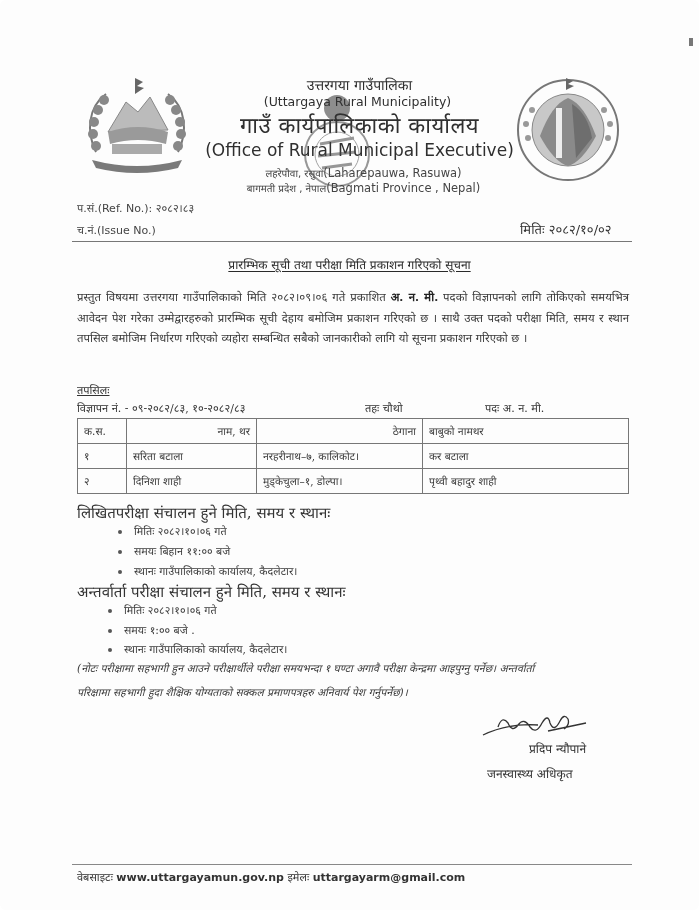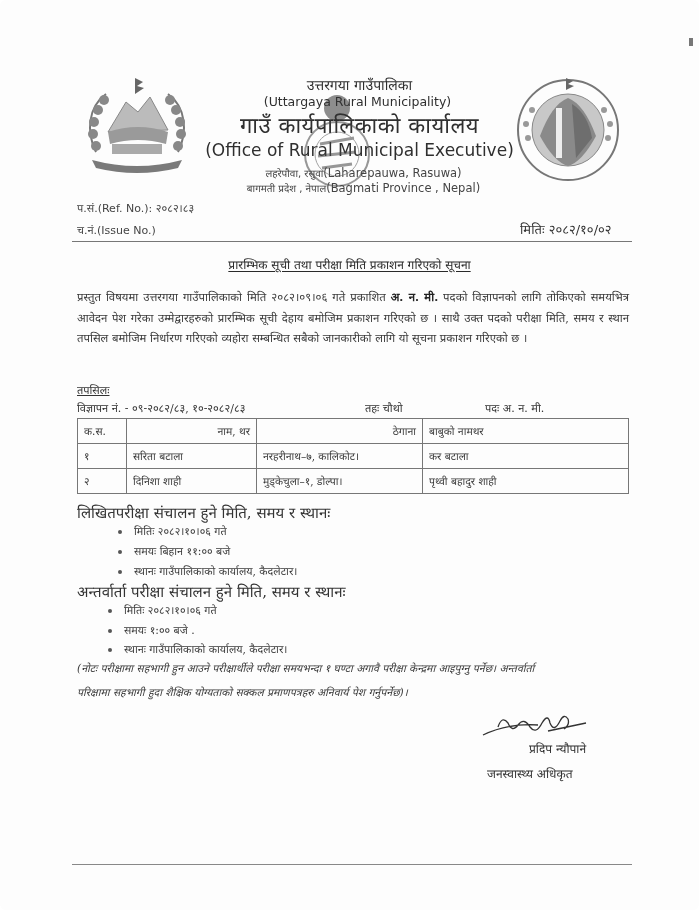--- a/index.html
+++ b/index.html
@@ -191,13 +191,16 @@
     <div>परिक्षामा सहभागी हुदा शैक्षिक योग्यताको सक्कल प्रमाणपत्रहरु अनिवार्य पेश गर्नुपर्नेछ)।</div>
   </div>
 
   <svg class="signature" viewBox="0 0 110 40">
     <path d="M5 30 Q30 18 60 20 M20 22 Q24 10 30 18 Q34 28 40 20 Q46 12 52 22 Q58 30 64 18 Q70 8 72 18 Q76 28 82 16 Q86 8 90 14 Q92 20 86 24 M70 26 L108 18" fill="none" stroke="#333" stroke-width="1.3"></path>
   </svg>
   <div class="sig-name">प्रदिप न्यौपाने</div>
   <div class="sig-title">जनस्वास्थ्य अधिकृत</div>
 
   <div class="rule-bottom"></div>
+  <div class="footer">
+    <span>वेबसाइटः </span><span class="en">www.uttargayamun.gov.np</span><span> इमेलः </span><span class="en">uttargayarm@gmail.com</span>
+  </div>
 </div>
 
 </body></html>

